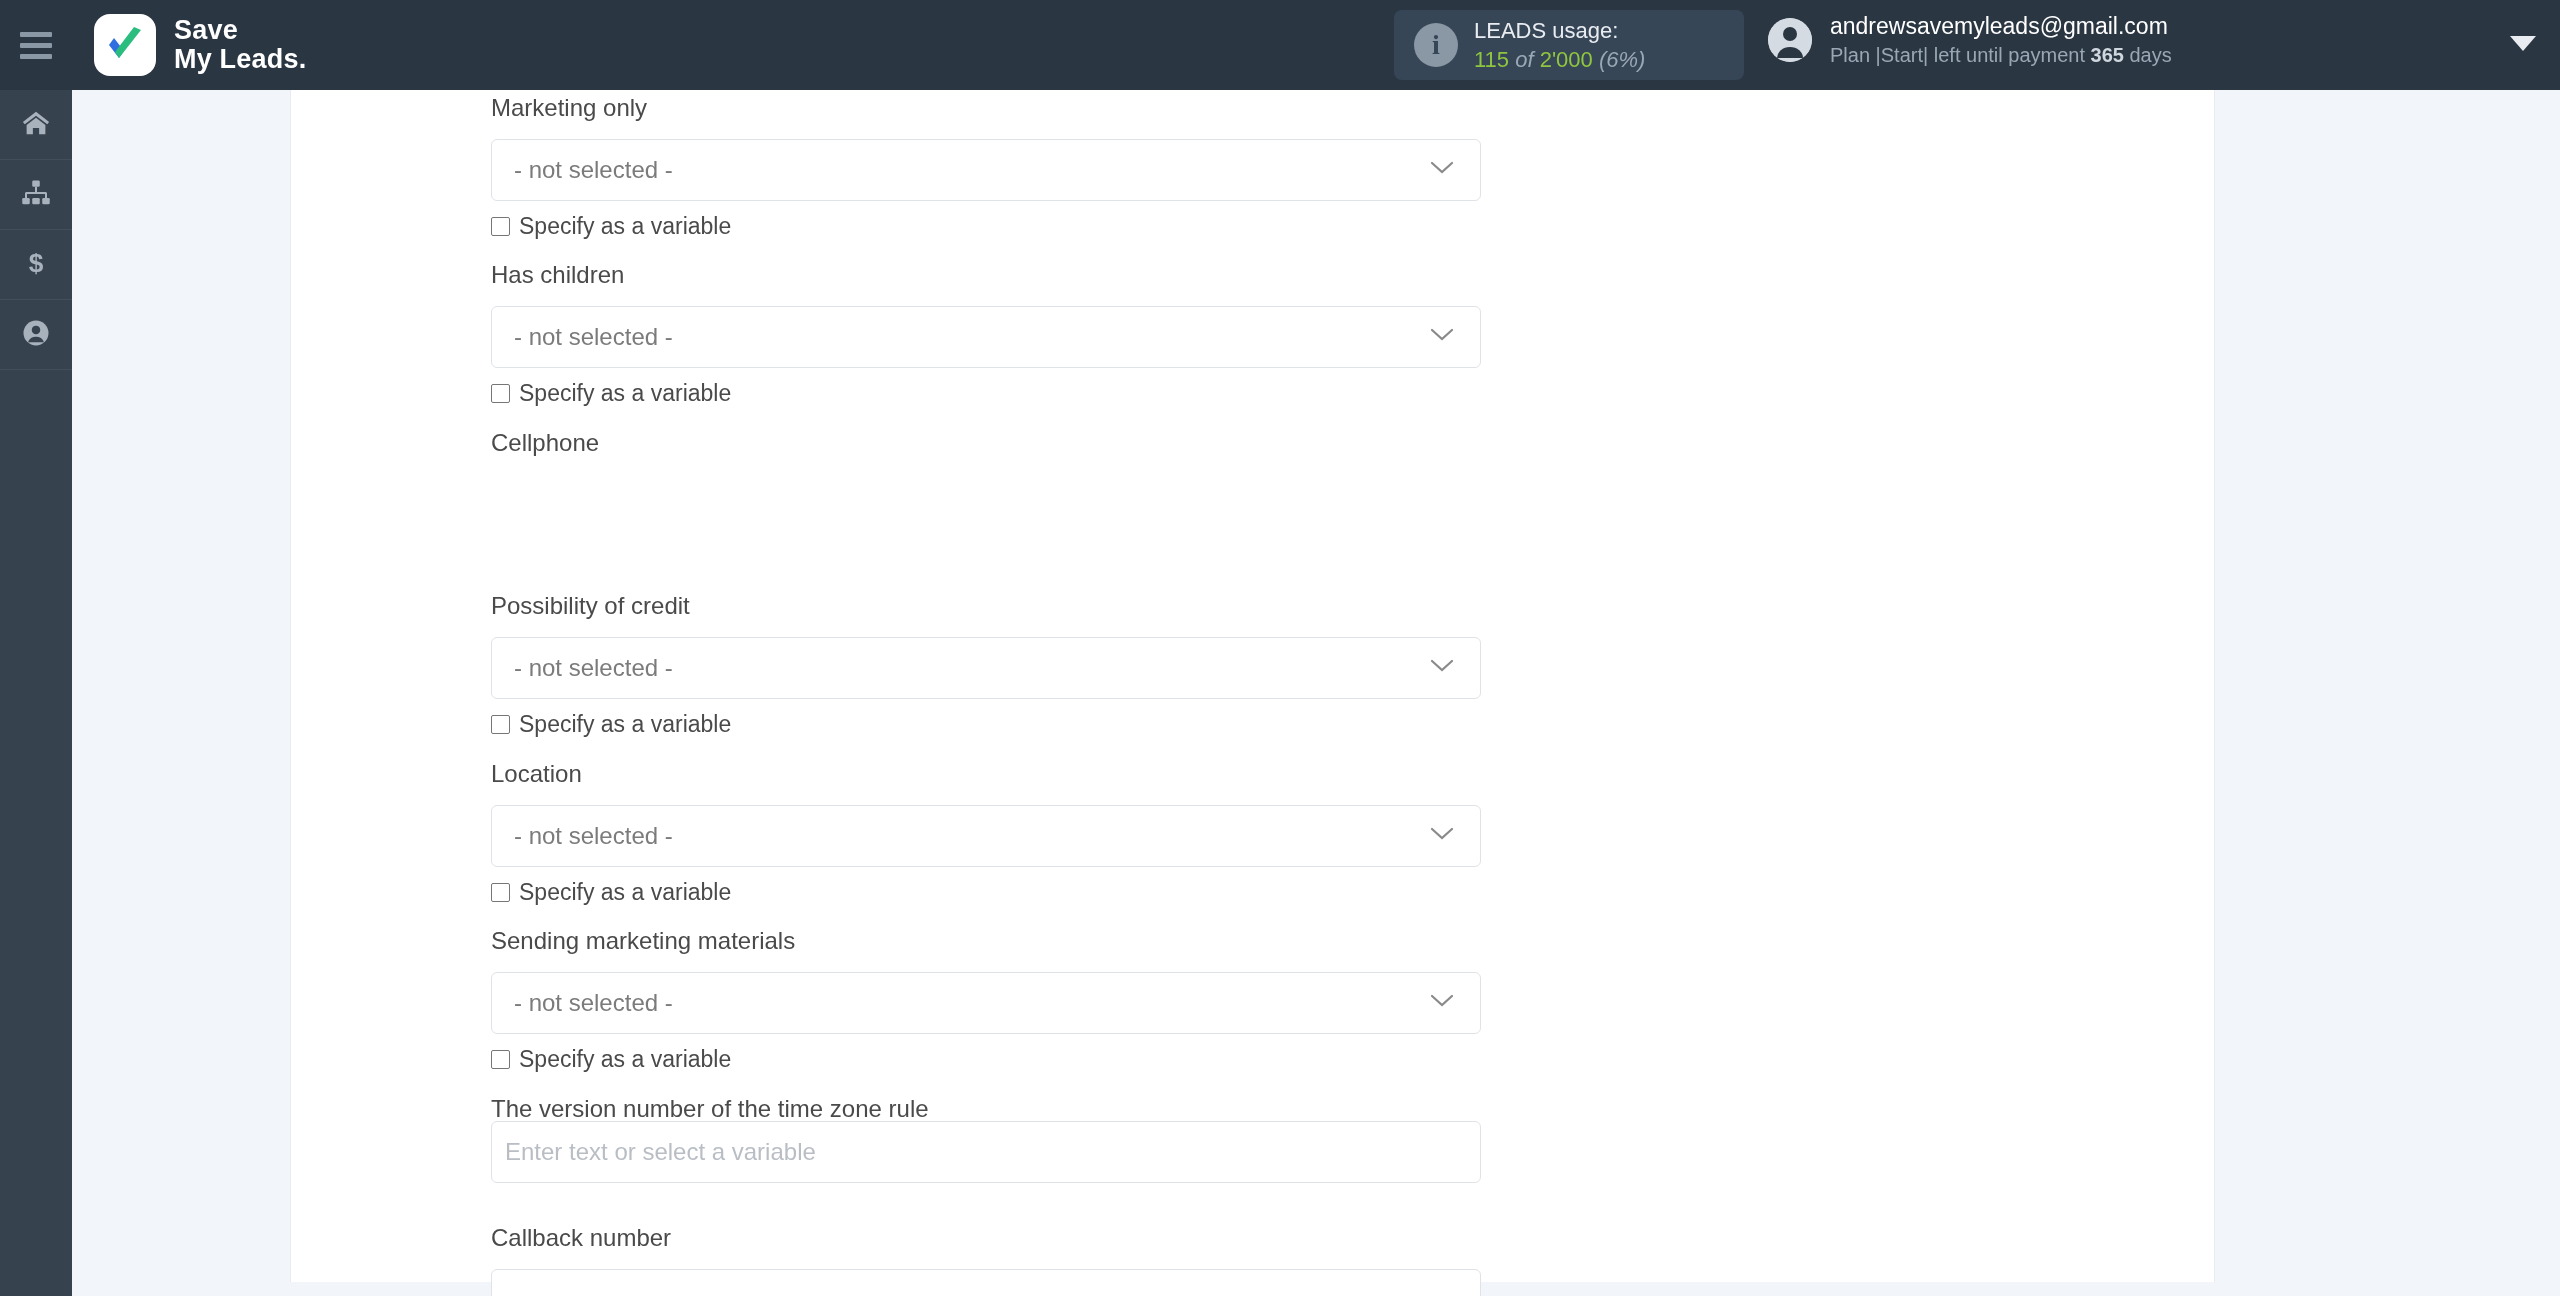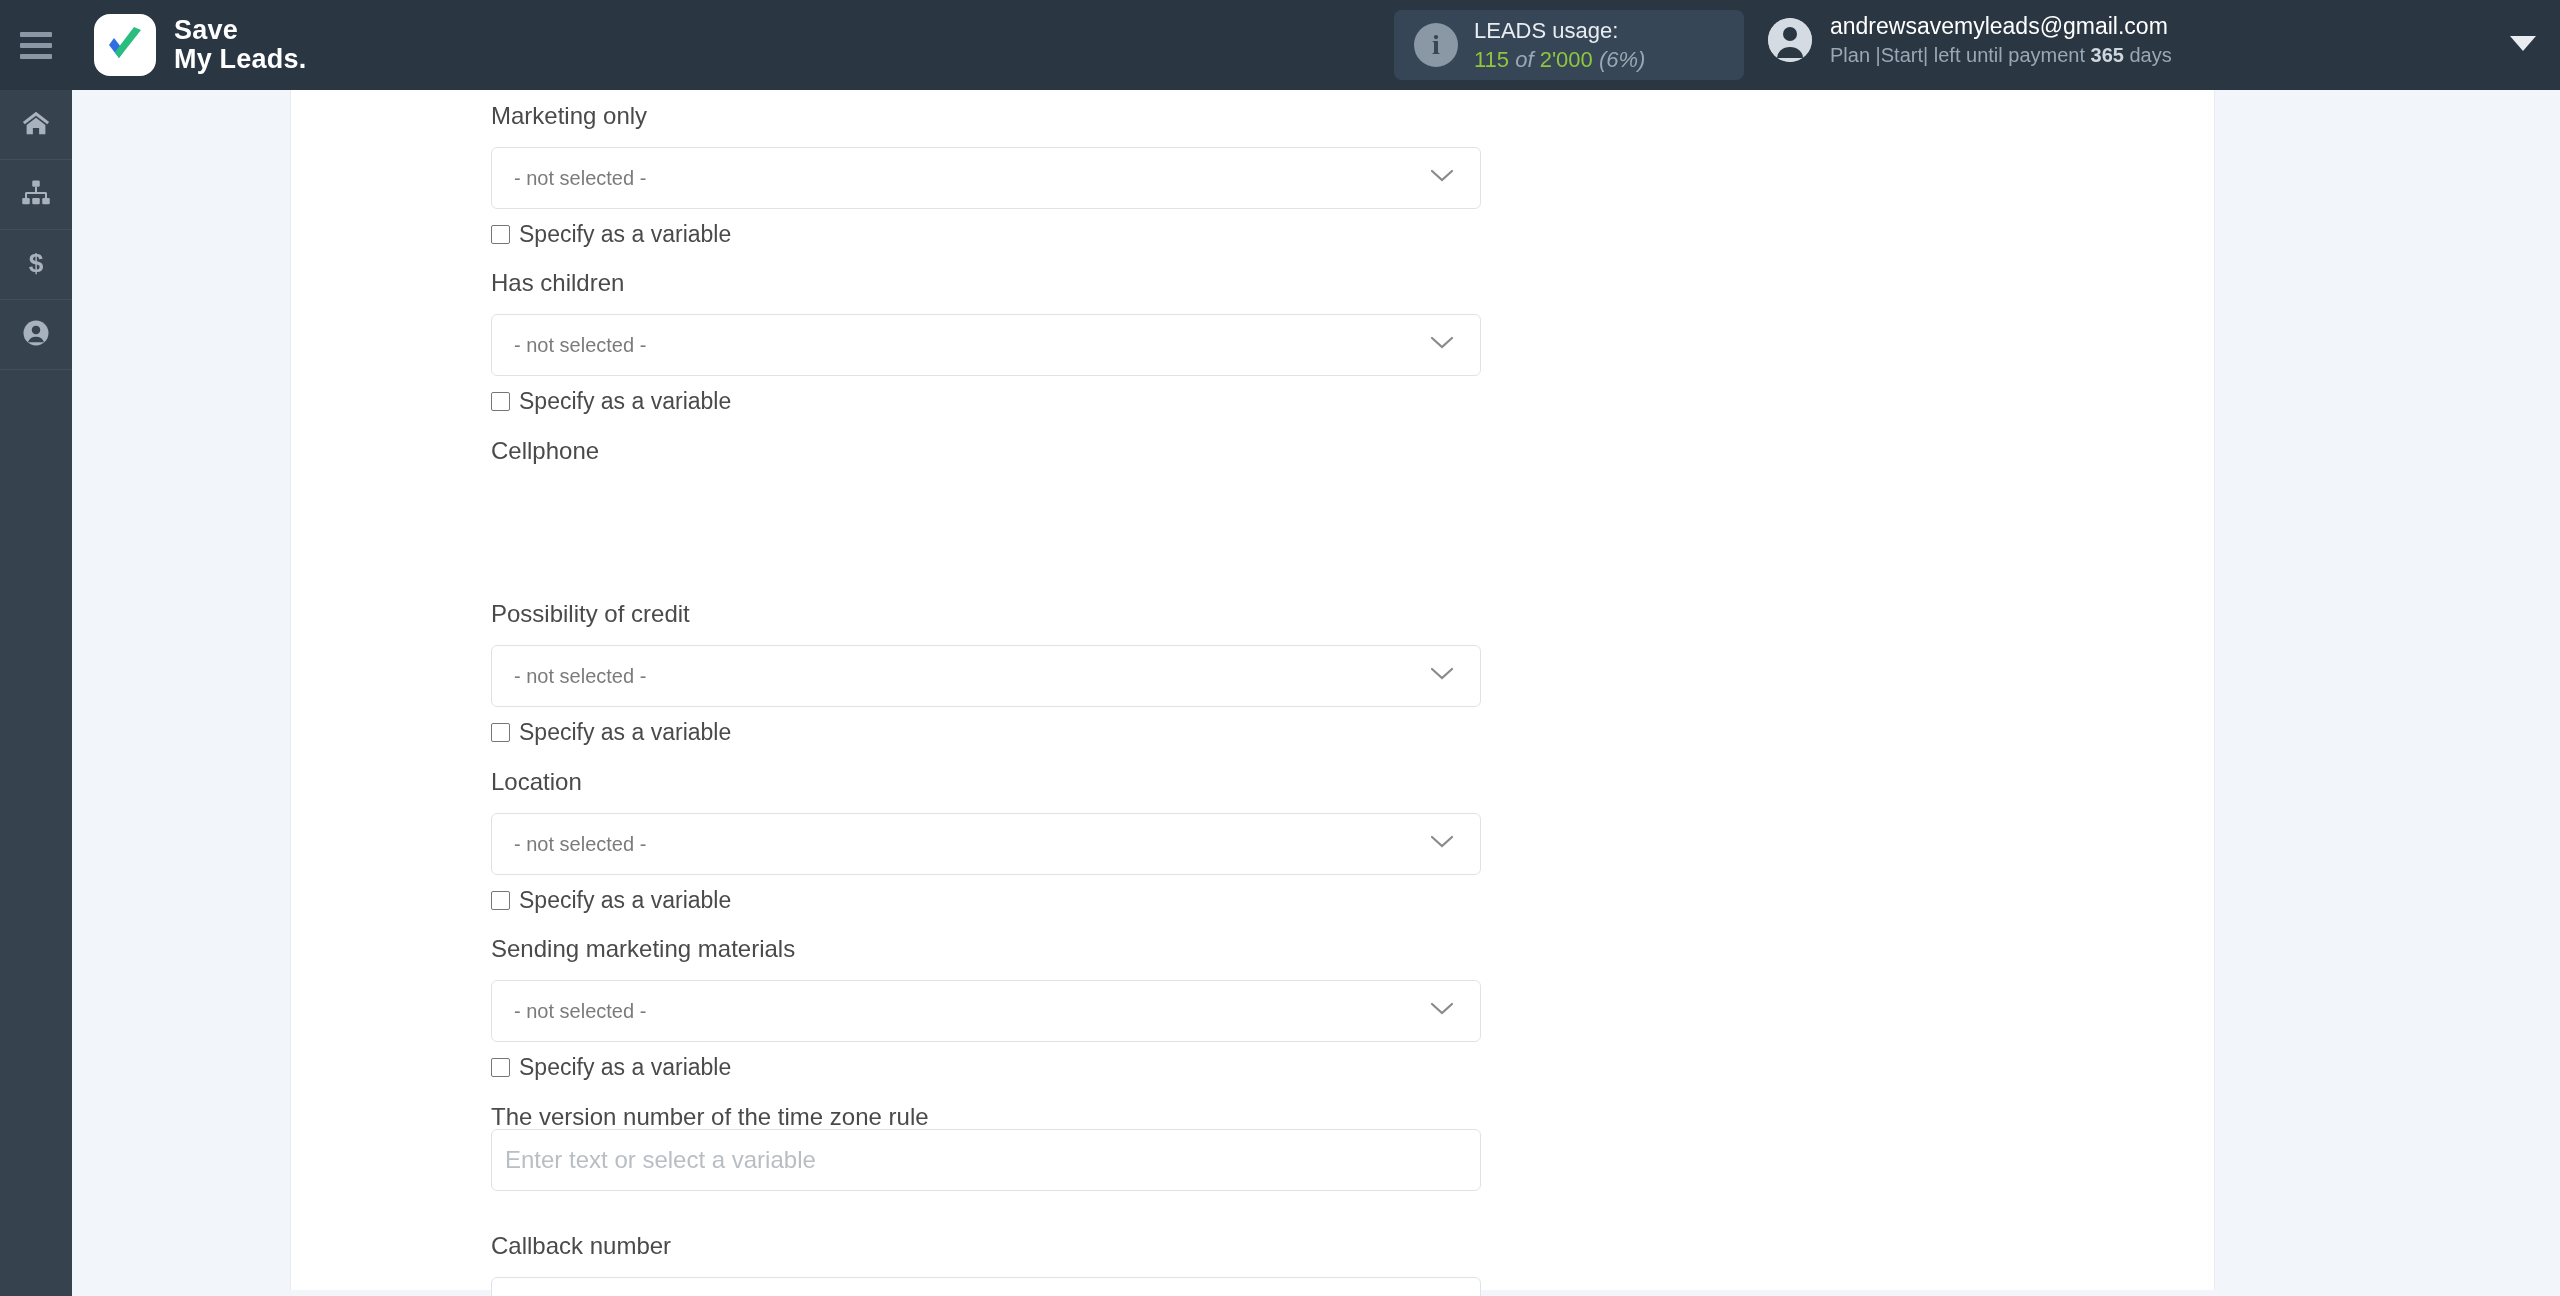--- a/index.html
+++ b/index.html
@@ -157,21 +157,21 @@
     position: absolute;
     top: 90px; left: 72px;
     width: 2488px;
     height: 1206px;
     background: #f2f5fa;
   }
 
   
   .card {
     position: absolute;
-    top: 84px;
+    top: 76px;
     left: 290px;
     width: 1925px;
     height: 1206px;
     background: #ffffff;
     border-left: 1px solid #e8ecf1;
     border-right: 1px solid #e8ecf1;
   }
 
   
   .form {
@@ -192,21 +192,21 @@
     border: 1px solid #dfe3e8;
     border-radius: 6px;
     background: #ffffff;
     display: flex;
     align-items: center;
     padding: 0 22px;
     position: relative;
     cursor: pointer;
   }
   .select-box .sel-val {
-    font-size: 20px;
+    font-size: 24px;
     color: #7b7b7b;
   }
   .chev {
     position: absolute;
     right: 26px;
     top: 50%;
     transform: translateY(-50%);
   }
   .text-box { cursor: text; }
   .text-box .ph {

